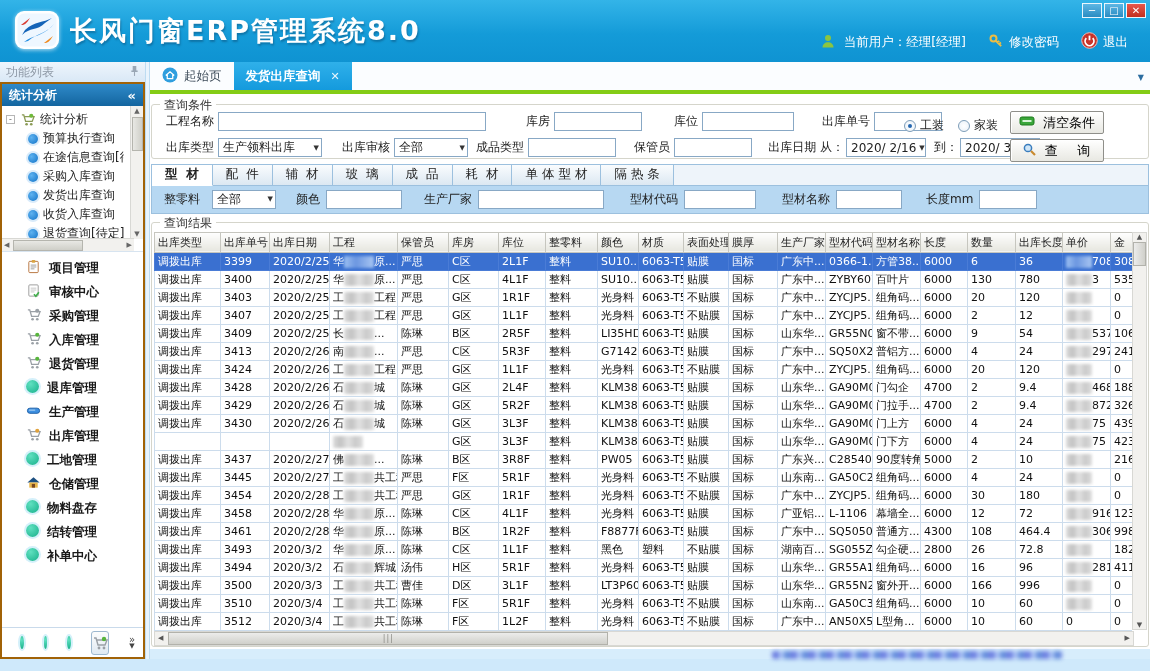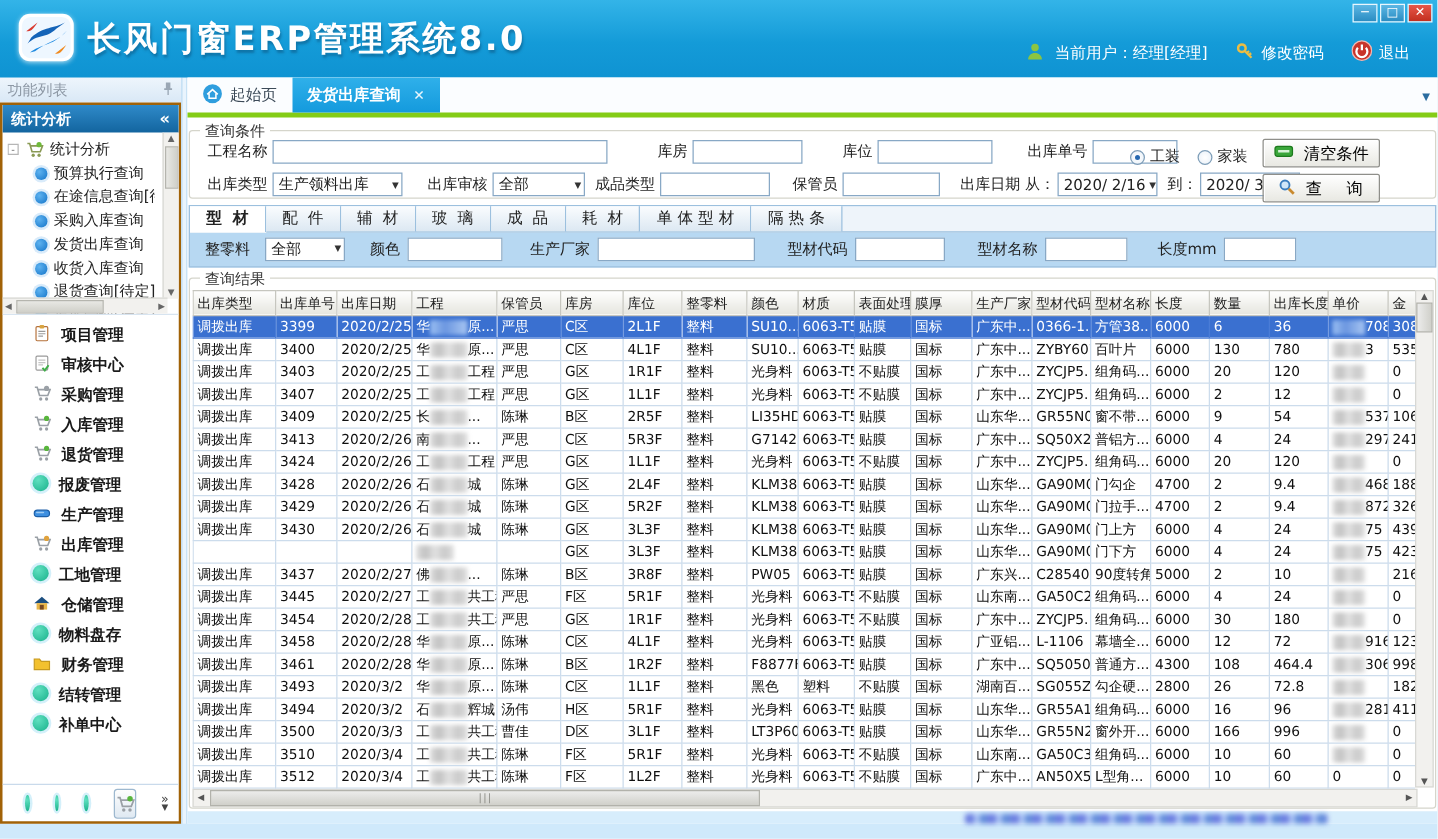--- a/index.html
+++ b/index.html
@@ -254,21 +254,21 @@
        <span><svg width="15" height="15" viewBox="0 0 16 16">
                 <path d="M2 3h2l2 7h7l2-5H5" fill="none" stroke="#9aa0a6" stroke-width="1.4"></path>
                 <circle cx="7" cy="13" r="1.4" fill="#9aa0a6"></circle>
                 <circle cx="12" cy="13" r="1.4" fill="#9aa0a6"></circle>
                 <circle cx="12" cy="4" r="2.2" fill="#58b53c"></circle>
               </svg></span>
        <span>退货管理</span>
           </div>
           <div class="nav-item">
        <span><span class="teal-dot"></span></span>
-       <span>报废管理</span>
+       <span>退库管理</span>
           </div>
           <div class="nav-item">
        <span><svg width="15" height="15" viewBox="0 0 16 16">
                 <rect x="1.5" y="5.5" width="13" height="5.5" rx="2.7" fill="#3d8fe0" stroke="#1c5fa8"></rect>
                 <rect x="3" y="6.8" width="7" height="1.4" rx="0.7" fill="#9ecbf2"></rect>
               </svg></span>
        <span>生产管理</span>
           </div>
           <div class="nav-item">
        <span><svg width="15" height="15" viewBox="0 0 16 16">
@@ -287,26 +287,20 @@
        <span><svg width="15" height="15" viewBox="0 0 16 16">
                 <path d="M1.5 8 L8 2.5 L14.5 8 Z" fill="#1c4f80"></path>
                 <rect x="3.5" y="8" width="9" height="5.5" fill="#e8b64a"></rect>
                 <rect x="6.2" y="9.5" width="3.4" height="4" fill="#7a4a21"></rect>
               </svg></span>
        <span>仓储管理</span>
           </div>
           <div class="nav-item">
        <span><span class="teal-dot"></span></span>
        <span>物料盘存</span>
-          </div>
-          <div class="nav-item">
-       <span><svg width="15" height="15" viewBox="0 0 16 16">
-                <path d="M1.5 4.5 h4.5 l1.5 2 H14.5 v7 H1.5 Z" fill="#f3c12f" stroke="#c79a20"></path>
-              </svg></span>
-       <span>财务管理</span>
           </div>
           <div class="nav-item">
        <span><span class="teal-dot"></span></span>
        <span>结转管理</span>
           </div>
           <div class="nav-item">
        <span><span class="teal-dot"></span></span>
        <span>补单中心</span>
           </div>
         </div>

